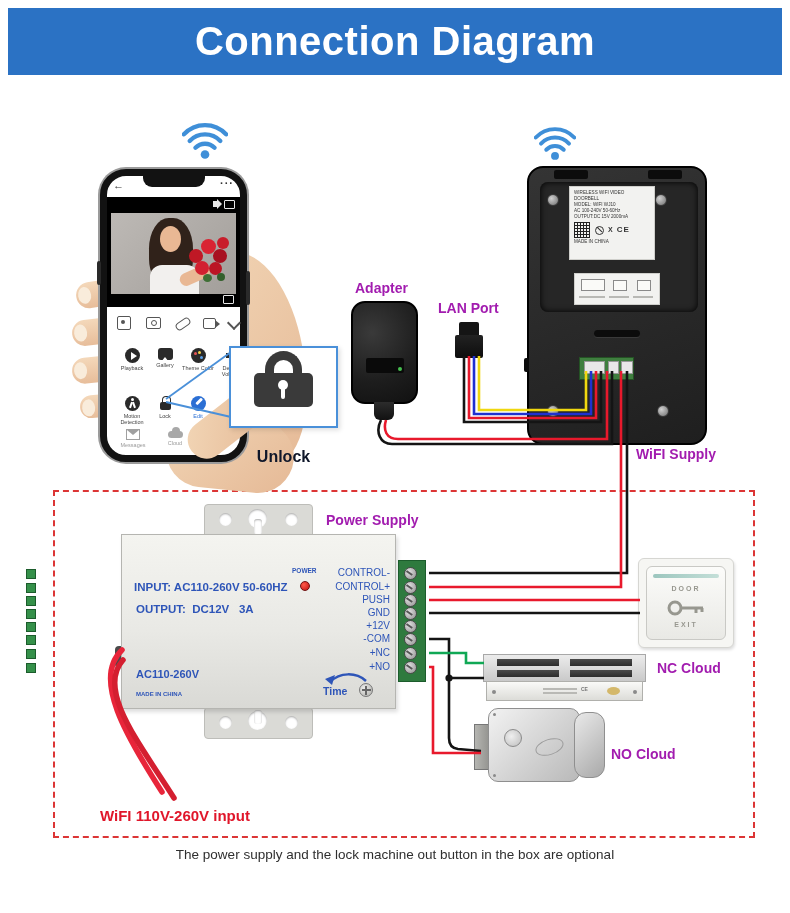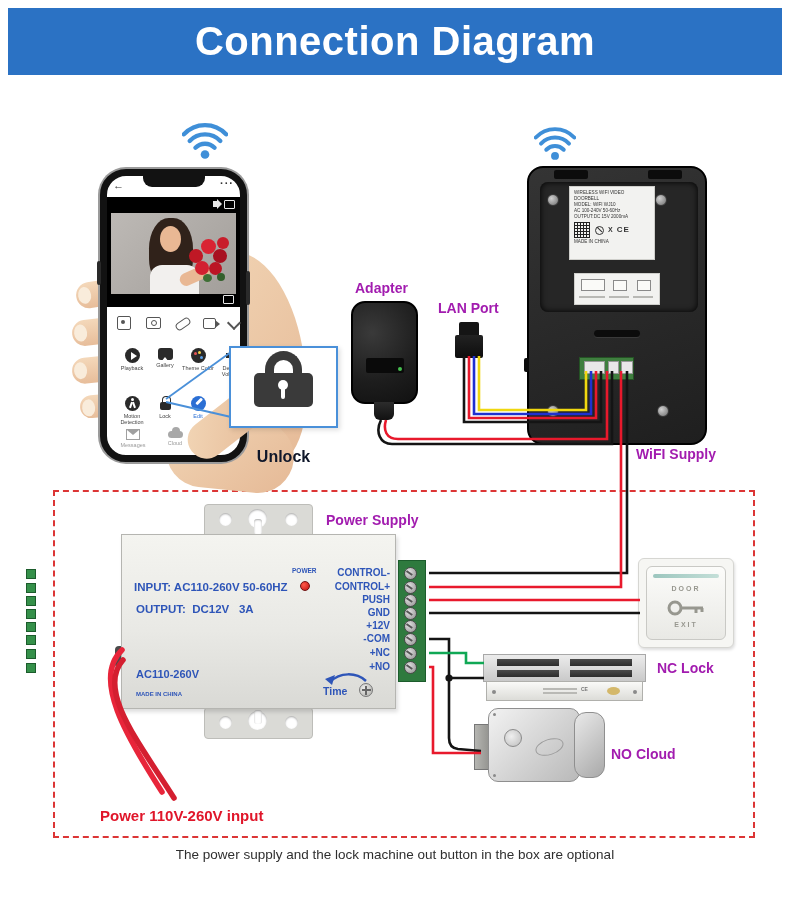--- a/index.html
+++ b/index.html
@@ -1,21 +1,21 @@
 <!DOCTYPE html>
 <html><head>
 <meta charset="utf-8">
 <style>
   html,body{margin:0;padding:0;background:#fff;}
   #canvas{position:relative;width:790px;height:913px;background:#fff;overflow:hidden;
           font-family:"Liberation Sans",sans-serif;}
   .abs{position:absolute;}
   .lbl{position:absolute;font-weight:bold;color:#a21caf;font-size:14px;z-index:30;}
   .bluetxt{position:absolute;color:#2e55b8;font-weight:bold;z-index:6;}
-  .term-lbl{position:absolute;color:#2e55b8;font-weight:bold;font-size:10px;right:400px;z-index:6;}
+  .term-lbl{position:absolute;color:#2e55b8;font-weight:normal;font-size:10px;right:400px;z-index:6;}
   
   #hdr{left:8px;top:8px;width:774px;height:67px;background:#2b72c4;display:flex;
        align-items:center;justify-content:center;z-index:5;}
   #hdr .t{color:#fff;font-size:40px;font-weight:bold;letter-spacing:.5px;}
   
   .skin{position:absolute;background:linear-gradient(135deg,#f2d6b6,#e5b996);}
   .finger{position:absolute;width:54px;height:26px;border-radius:14px;z-index:3;
           background:linear-gradient(180deg,#f4d8ba,#e7bd9a);}
   .finger .nail{position:absolute;left:2px;top:4px;width:13px;height:17px;border-radius:50%;
           background:#f9ecdb;}
@@ -398,33 +398,33 @@
     <span class="magstrip" style="left:86px;top:15px;width:62px;"></span>
   </div>
   <div id="nclock-front" class="abs">
     <span class="abs" style="left:5px;top:8px;width:4px;height:4px;border-radius:50%;background:#8a8a8a;"></span>
     <span class="abs" style="right:5px;top:8px;width:4px;height:4px;border-radius:50%;background:#8a8a8a;"></span>
     <span class="tinyline" style="left:56px;top:6px;width:34px;height:1.5px;"></span>
     <span class="tinyline" style="left:56px;top:10px;width:34px;height:1.5px;"></span>
     <span class="abs" style="left:94px;top:4px;font-size:5px;color:#777;font-weight:bold;">CE</span>
     <span class="abs" style="left:120px;top:5px;width:13px;height:8px;background:#d4b86a;border-radius:50%;"></span>
   </div>
-  <div class="lbl" style="left:657px;top:660px;">NC Lock</div>
+  <div class="lbl" style="left:657px;top:660px;">NC Cloud</div>
 
   <div id="nolock-plate" class="abs"></div>
   <div id="nolock" class="abs">
     <span class="abs" style="left:15px;top:20px;width:18px;height:18px;border-radius:50%;background:radial-gradient(circle at 40% 40%,#efefef,#bdbdbd);border:1.5px solid #8a8a8a;box-sizing:border-box;"></span>
     <span class="abs" style="left:46px;top:30px;width:27px;height:14px;border:1px solid #9c9c9c;border-radius:50%;transform:rotate(-18deg);"></span>
     <span class="abs" style="left:4px;top:4px;width:3px;height:3px;border-radius:50%;background:#8a8a8a;"></span>
     <span class="abs" style="left:4px;bottom:4px;width:3px;height:3px;border-radius:50%;background:#8a8a8a;"></span>
   </div>
   <div id="nolock-knob" class="abs"></div>
   <div class="lbl" style="left:611px;top:746px;">NO Cloud</div>
 
-  <div class="lbl" style="left:100px;top:807px;font-size:15px;color:#e0162a;">Power 110V-260V input</div>
+  <div class="lbl" style="left:100px;top:807px;font-size:15px;color:#e0162a;">WiFI 110V-260V input</div>
   <div id="footnote">The power supply and the lock machine out button in the box are optional</div>
 
   <svg class="abs" style="left:0;top:0;z-index:40;pointer-events:none;" width="790" height="913" viewBox="0 0 790 913">
 
     <path d="M464,356 V422 H601 V371" stroke="#141414" stroke-width="2.6" fill="none"></path>
     <path d="M469,356 V418 H596 V371" stroke="#e8192c" stroke-width="2.6" fill="none"></path>
     <path d="M474,356 V414 H591 V371" stroke="#2030d0" stroke-width="2.6" fill="none"></path>
     <path d="M479,356 V410 H586 V371" stroke="#f0d810" stroke-width="2.6" fill="none"></path>
 
     <path d="M386,420 C383,430 386,439 398,439 H607 V371" stroke="#e8192c" stroke-width="2.6" fill="none"></path>

